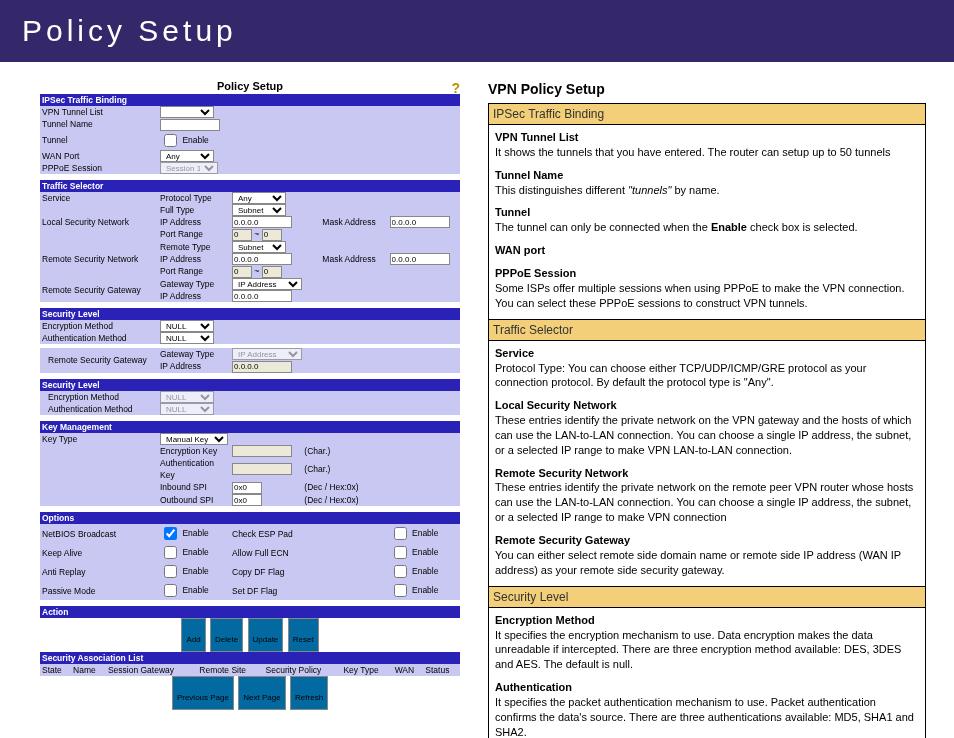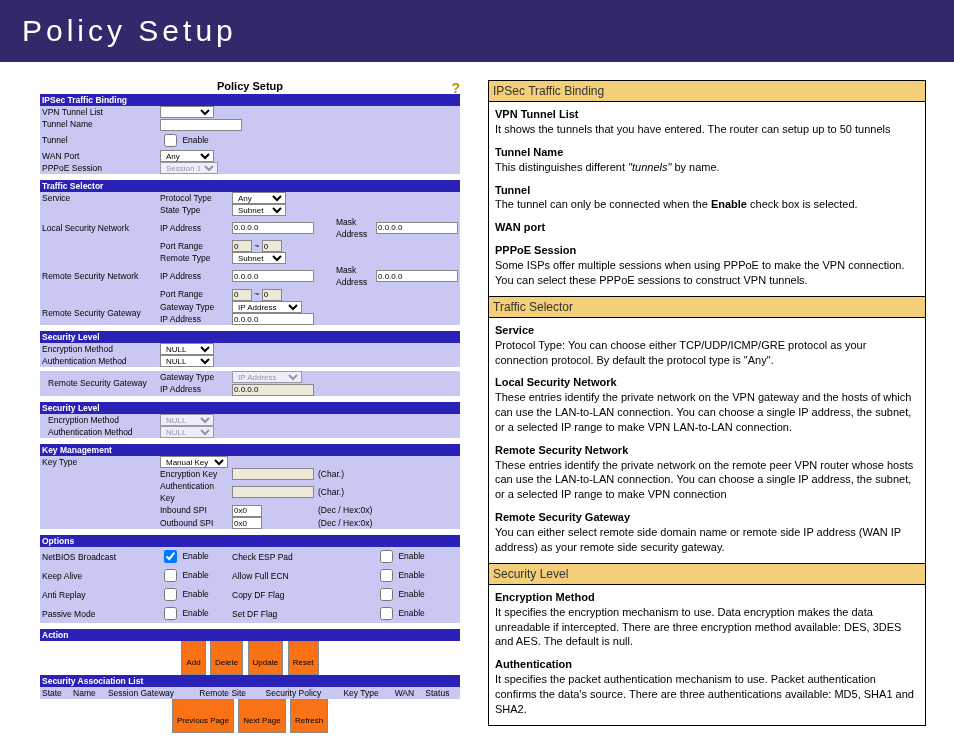--- a/index.html
+++ b/index.html
@@ -60,27 +60,27 @@
   .lbl { width: 118px; }
   .sublbl { width: 72px; margin-left: 13px; }
   select, input[type=text] {
     font-size: 8px;
     border: 1px solid #888;
     background: #fff;
     padding: 0 1px;
     height: 12px;
   }
   select { width: 54px; }
-  input[type=text] { width: 82px; }
+  input[type=text] { width: 60px; }
   input.tiny { width: 20px; text-align:left;}
   input.ro { background:#ece9d8; }
   .chk { vertical-align: middle; }
   .btnrow { text-align:center; padding:4px 0; }
   .btnrow input[type=button]{
-    font-size:8px; border:1px solid #888; background:#f97316; padding:16px 4px; height:20px; margin:0 1px;
+    font-size:8px; border:1px solid #888; background:#0369a1; padding:16px 4px; height:20px; margin:0 1px;
   }
   .sa-head td { background:#c8c8f2; text-align:left; }
   
   .right {
     flex: 1;
     font-family: Arial, Helvetica, sans-serif;
     font-size: 11px;
     line-height: 1.35;
   }
   .right h2 {
@@ -150,21 +150,21 @@
       <tr>
             <td colspan="6" class="sect-hdr">Traffic Selector</td>
           </tr>
       <tr class="row-odd">
             <td class="lbl">Service</td>
         <td class="sublbl">Protocol Type</td>
         <td colspan="4"><select><option>Any</option></select></td>
           </tr>
       <tr class="row-odd">
             <td></td>
-        <td class="sublbl">State Type</td>
+        <td class="sublbl">Full Type</td>
         <td colspan="4"><select><option>Subnet</option></select></td>
           </tr>
       <tr class="row-odd">
             <td class="lbl">Local Security Network</td>
         <td class="sublbl">IP Address</td>
         <td><input type="text" value="0.0.0.0" style=""></td>
         <td style="padding-left:20px">Mask Address</td>
         <td colspan="2"><input type="text" value="0.0.0.0" style=""></td>
           </tr>
       <tr class="row-odd">
@@ -348,20 +348,21 @@
         <input type="button" value="Previous Page" style="">
         <input type="button" value="Next Page" style="">
         <input type="button" value="Refresh" style="">
       </td>
           </tr>
     </tbody>
       </table>
   </div>
 
   <div class="right">
+    <h2>VPN Policy Setup</h2>
     <div class="doc-box">
       <div class="doc-section-h">IPSec Traffic Binding</div>
       <div class="doc-body">
         <p><span class="term">VPN Tunnel List</span><br>
            <span>It shows the tunnels that you have entered. The router can setup up to 50 tunnels</span></p>
         <p><span class="term">Tunnel Name</span><br>
            <span>This distinguishes different </span><i>"tunnels"</i><span> by name.</span></p>
         <p><span class="term">Tunnel</span><br>
            <span>The tunnel can only be connected when the </span><b>Enable</b><span> check box is selected.</span></p>
         <p><span class="term">WAN port</span><br>

